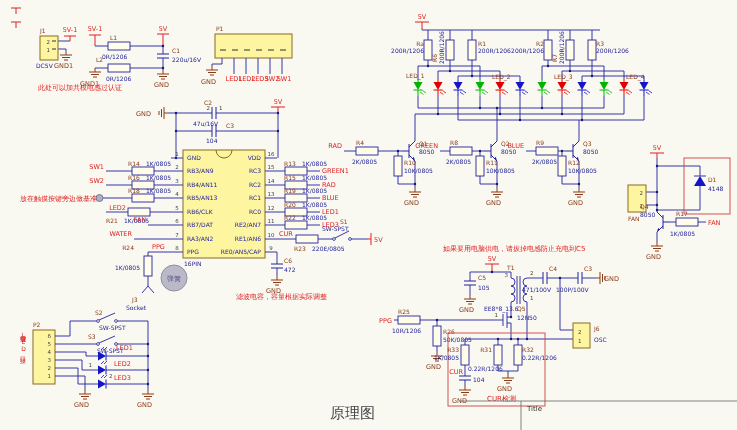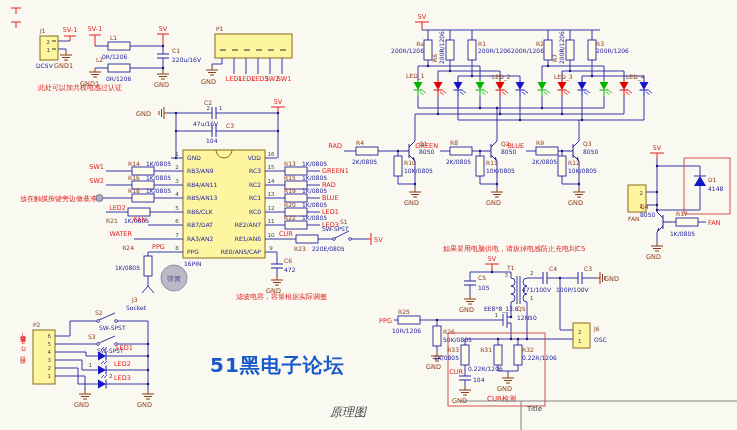--- a/index.html
+++ b/index.html
@@ -20,21 +20,21 @@
   .wire{stroke:#2323a2;stroke-width:0.9;fill:none;}
   .flag{stroke:#e02121;stroke-width:1;fill:none;}
   .dash{stroke:#333;stroke-width:1;fill:none;}
   .ybox{fill:#fdf5a0;stroke:#8a6a20;stroke-width:1;}
   .rbox{fill:none;stroke:#cc4444;stroke-width:0.9;}
   .dot{fill:#15157a;}
   #watermark{position:absolute;left:210px;top:352px;font-size:20px;font-weight:bold;
              color:#1758cb;letter-spacing:1px;}
   #vnote{position:absolute;left:20px;top:331px;height:60px;writing-mode:vertical-rl;
          text-orientation:upright;font-size:6px;color:#e02121;line-height:1;}
-  #caption{position:absolute;left:330px;top:404px;font-size:12px;color:#444;font-style:italic;}
+  #caption{position:absolute;left:330px;top:404px;font-size:15px;color:#444;}
 </style>
 </head>
 <body>
 
 <div id="stage">
 <svg width="737" height="430" viewBox="0 0 737 430">
 <defs>
   <g id="gndS">
           <path d="M0,0 V4 M-6,4 H6 M-4,6.5 H4 M-2,9 H2" fill="none" stroke="#8a3a16" stroke-width="1"></path>
         </g>
@@ -508,15 +508,14 @@
         <circle class="dot" cx="148" cy="384" r="1.2"></circle>
 </g>
 
 <g>
   <path d="M460,401 H737 M521,401 V430" stroke="#666" stroke-width="0.8" fill="none"></path>
   <text class="blk" x="527" y="411">Title</text>
 </g>
 </svg>
 
 <div id="vnote">按键与LED接口</div>
-<div id="watermark">51黑电子论坛</div>
 <div id="caption">原理图</div>
 </div>
 
 </body></html>

